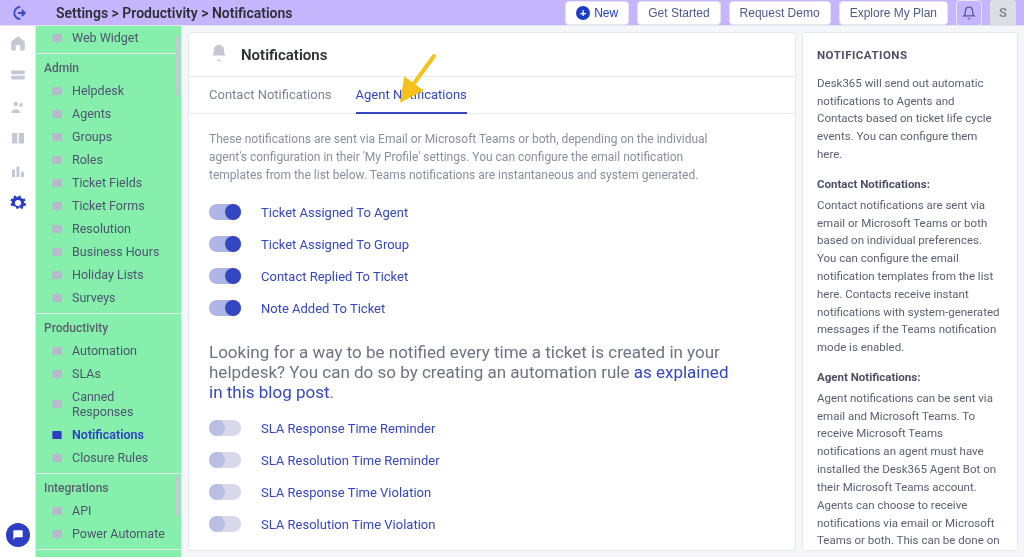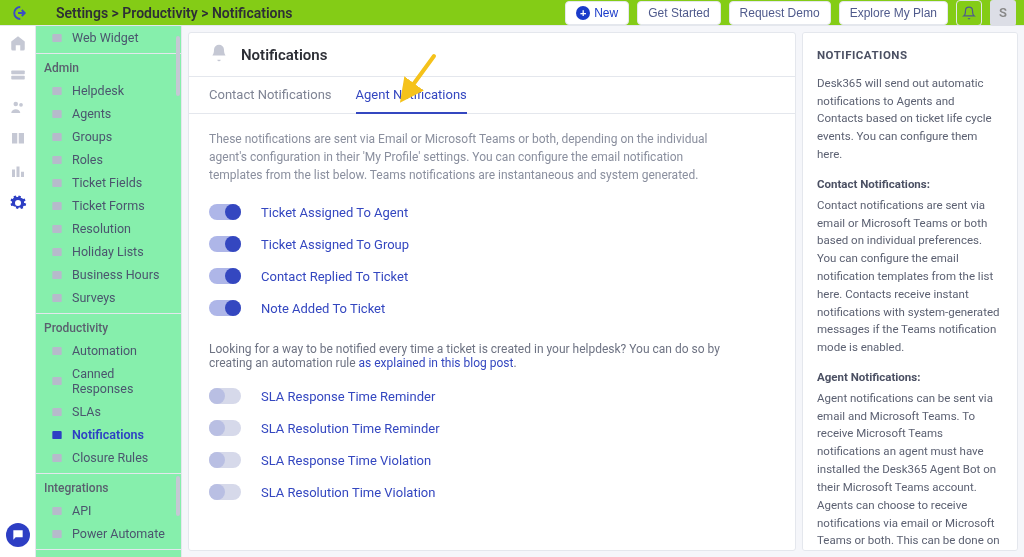--- a/index.html
+++ b/index.html
@@ -7,21 +7,21 @@
   font-family: -apple-system, BlinkMacSystemFont, "Segoe UI", Roboto, sans-serif;
   font-size: 13px;
   color: #333;
   background: #f5f6fa;
   width: 1024px;
   height: 557px;
   overflow: hidden;
 }
 .topbar {
   height: 26px;
-  background: #84cc16;
+  background: #c4b5fd;
   display: flex;
   align-items: center;
   padding: 8px 8px;
   border-bottom: 1px solid #e4e7ed;
 }
 .logo-icon { width: 20px; height: 20px; color: #3a4cc5; display:flex; align-items:center; justify-content:center;}
 .breadcrumb { font-size: 14px; font-weight: 600; color: #2d2f36; margin-left: 28px; }
 .topbar-right { margin-left: auto; display: flex; align-items: center; gap: 8px; }
 .btn-outline {
   padding: 4px 10px;
@@ -130,21 +130,21 @@
 .toggle {
   width: 32px; height: 16px; border-radius: 10px; position: relative; cursor:pointer;
 }
 .toggle.on { background: #aeb6e8; }
 .toggle.off { background: #d6d9ea; }
 .toggle .knob { position:absolute; width:16px; height:16px; border-radius:50%; top:0; }
 .toggle.on .knob { right:0; background:#3447c0; }
 .toggle.off .knob { left:0; background:#b9bfe3; }
 .notif-label { color: #3447c0; font-size: 13px; cursor:pointer;}
 
-.hint { font-size: 12px; color: #6e7383; padding: 14px 20px 6px; max-width:560px;}
+.hint { font-size: 17px; color: #6e7383; padding: 14px 20px 6px; max-width:560px;}
 .hint a { color: #3447c0; text-decoration: none;}
 
 .sub-head { font-size: 13px; color: #4b5063; padding: 10px 20px 4px; }
 
 .arrow {
   position: absolute;
   top: 20px;
   left: 210px;
   pointer-events: none;
 }
@@ -274,52 +274,52 @@
       <div class="sb-item">
         <span class="sb-icon"><svg viewBox="0 0 24 24" width="14" height="14" fill="currentColor">
             <rect x="4" y="5" width="16" height="14" rx="2"></rect>
           </svg></span>
         <span>Resolution</span>
       </div>
       <div class="sb-item">
         <span class="sb-icon"><svg viewBox="0 0 24 24" width="14" height="14" fill="currentColor">
             <rect x="4" y="5" width="16" height="14" rx="2"></rect>
           </svg></span>
+        <span>Business Hours</span>
+      </div>
+      <div class="sb-item">
+        <span class="sb-icon"><svg viewBox="0 0 24 24" width="14" height="14" fill="currentColor">
+            <rect x="4" y="5" width="16" height="14" rx="2"></rect>
+          </svg></span>
         <span>Holiday Lists</span>
       </div>
       <div class="sb-item">
         <span class="sb-icon"><svg viewBox="0 0 24 24" width="14" height="14" fill="currentColor">
             <rect x="4" y="5" width="16" height="14" rx="2"></rect>
           </svg></span>
-        <span>Business Hours</span>
-      </div>
-      <div class="sb-item">
-        <span class="sb-icon"><svg viewBox="0 0 24 24" width="14" height="14" fill="currentColor">
-            <rect x="4" y="5" width="16" height="14" rx="2"></rect>
-          </svg></span>
         <span>Surveys</span>
       </div>
       <div class="sb-head">Productivity</div>
       <div class="sb-item">
         <span class="sb-icon"><svg viewBox="0 0 24 24" width="14" height="14" fill="currentColor">
             <rect x="4" y="5" width="16" height="14" rx="2"></rect>
           </svg></span>
         <span>Automation</span>
       </div>
       <div class="sb-item">
         <span class="sb-icon"><svg viewBox="0 0 24 24" width="14" height="14" fill="currentColor">
             <rect x="4" y="5" width="16" height="14" rx="2"></rect>
           </svg></span>
+        <span>SLAs</span>
+      </div>
+      <div class="sb-item">
+        <span class="sb-icon"><svg viewBox="0 0 24 24" width="14" height="14" fill="currentColor">
+            <rect x="4" y="5" width="16" height="14" rx="2"></rect>
+          </svg></span>
         <span>Canned Responses</span>
-      </div>
-      <div class="sb-item">
-        <span class="sb-icon"><svg viewBox="0 0 24 24" width="14" height="14" fill="currentColor">
-            <rect x="4" y="5" width="16" height="14" rx="2"></rect>
-          </svg></span>
-        <span>SLAs</span>
       </div>
       <div class="sb-item active">
         <span class="sb-icon"><svg viewBox="0 0 24 24" width="14" height="14" fill="currentColor">
             <rect x="4" y="5" width="16" height="14" rx="2"></rect>
           </svg></span>
         <span>Notifications</span>
       </div>
       <div class="sb-item">
         <span class="sb-icon"><svg viewBox="0 0 24 24" width="14" height="14" fill="currentColor">
             <rect x="4" y="5" width="16" height="14" rx="2"></rect>

